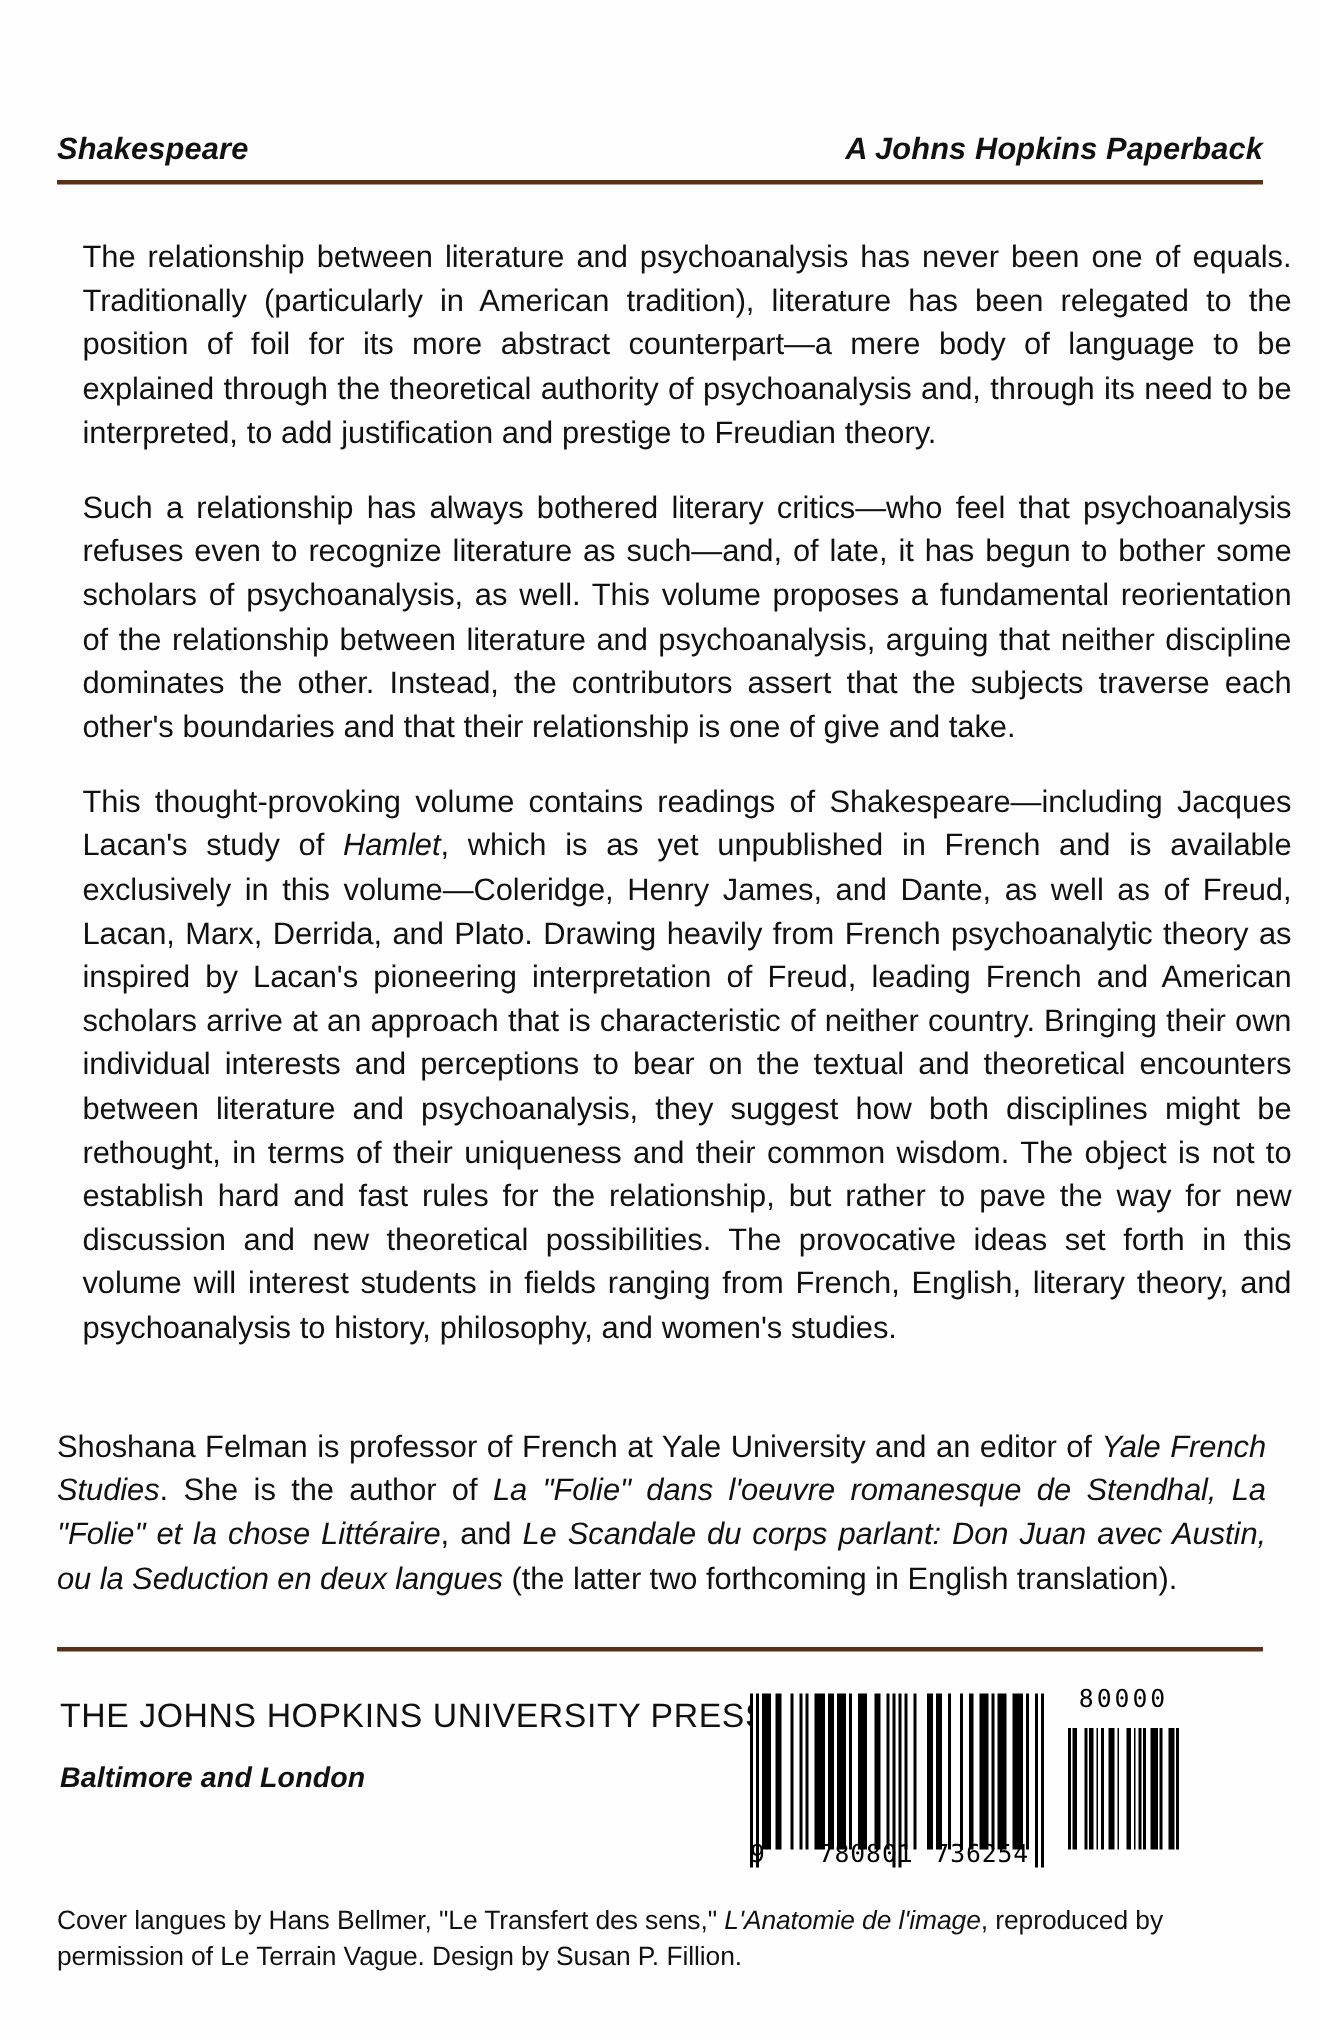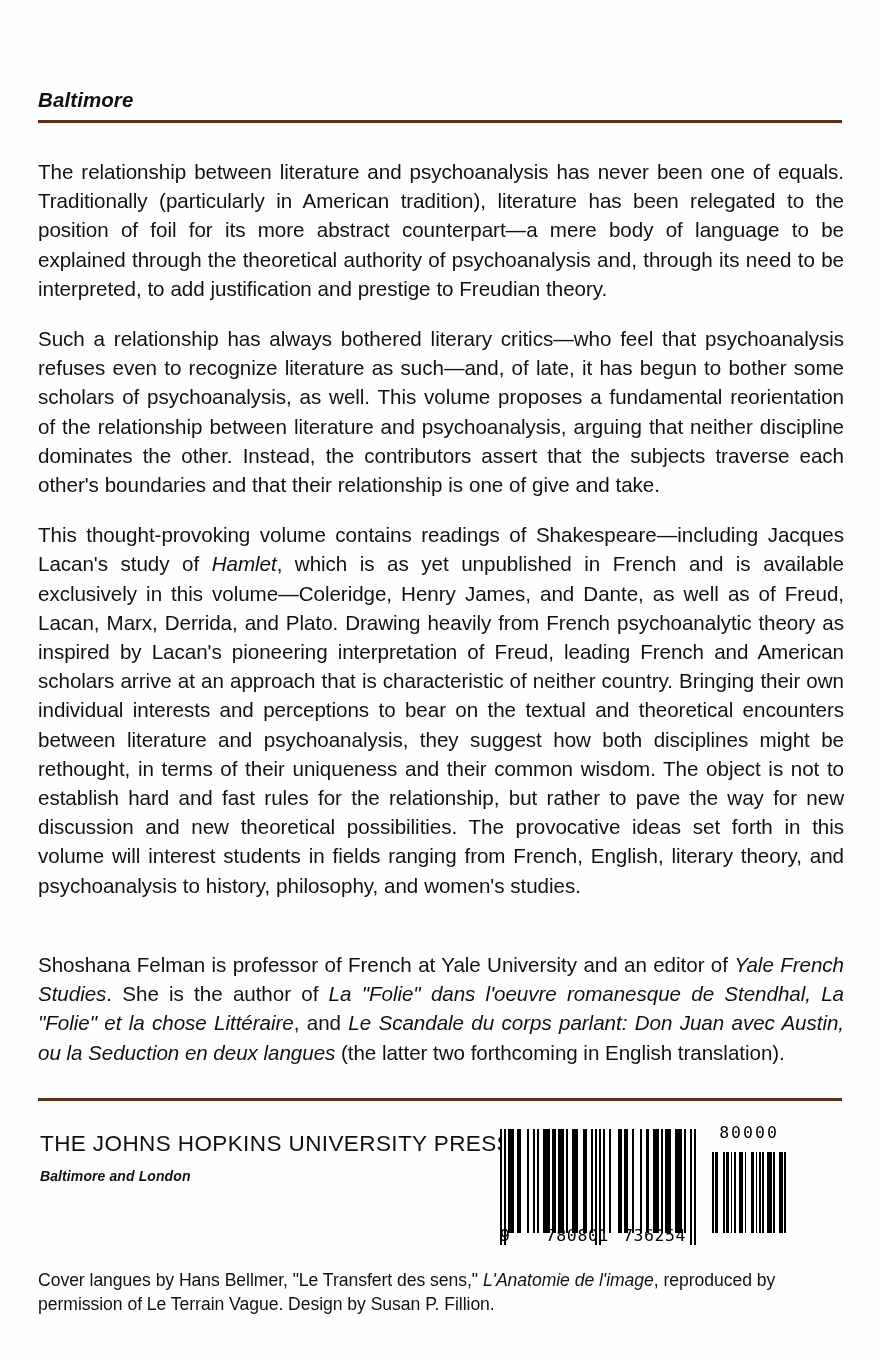--- a/index.html
+++ b/index.html
@@ -45,21 +45,21 @@
     width: 804px;
     height: 3px;
     background: #5a3118;
   }
   .rule-top { top: 120px; }
   .rule-bottom { top: 1098px; }
 
   
   .body {
     position: absolute;
-    left: 38px;
+    left: 55px;
     top: 157px;
     width: 806px;
   }
   .body p {
     margin: 0 0 21px 0;
     font-size: 20.6px;
     line-height: 29.2px;
     text-align: justify;
     text-justify: inter-word;
     letter-spacing: -0.05px;
@@ -103,26 +103,26 @@
     top: 1130px;
   }
   .pub-name {
     font-size: 22.5px;
     font-weight: 400;
     letter-spacing: 0.4px;
     white-space: nowrap;
     line-height: 28px;
   }
   .pub-city {
-    font-size: 14px;
+    font-size: 19px;
     font-style: italic;
     font-weight: 700;
     letter-spacing: 0.1px;
     line-height: 28px;
-    margin-top: 4px;
+    margin-top: 14px;
   }
 
   
   .barcode-zone {
     position: absolute;
     left: 500px;
     top: 1114px;
     width: 320px;
     height: 135px;
   }
@@ -187,21 +187,22 @@
     letter-spacing: -0.05px;
   }
   .credit i { font-style: italic; }
 </style>
 </head>
 <body>
 
 <div class="page">
 
   <div class="header">
-    <div class="header-left">Baltimore</div>
+    <div class="header-left">Shakespeare</div>
+    <div class="header-right">A Johns Hopkins Paperback</div>
   </div>
   <div class="rule rule-top"></div>
 
   <div class="body">
     <p>The relationship between literature and psychoanalysis has never been one of equals. Traditionally (particularly in American tradition), literature has been relegated to the position of foil for its more abstract counterpart—a mere body of language to be explained through the theoretical authority of psychoanalysis and, through its need to be interpreted, to add justification and prestige to Freudian theory.</p>
     <p>Such a relationship has always bothered literary critics—who feel that psychoanalysis refuses even to recognize literature as such—and, of late, it has begun to bother some scholars of psychoanalysis, as well. This volume proposes a fundamental reorientation of the relationship between literature and psychoanalysis, arguing that neither discipline dominates the other. Instead, the contributors assert that the subjects traverse each other's boundaries and that their relationship is one of give and take.</p>
     <p><span>This thought-provoking volume contains readings of Shakespeare—including Jacques Lacan's study of </span><i>Hamlet</i><span>, which is as yet unpublished in French and is available exclusively in this volume—Coleridge, Henry James, and Dante, as well as of Freud, Lacan, Marx, Derrida, and Plato. Drawing heavily from French psychoanalytic theory as inspired by Lacan's pioneering interpretation of Freud, leading French and American scholars arrive at an approach that is characteristic of neither country. Bringing their own individual interests and perceptions to bear on the textual and theoretical encounters between literature and psychoanalysis, they suggest how both disciplines might be rethought, in terms of their uniqueness and their common wisdom. The object is not to establish hard and fast rules for the relationship, but rather to pave the way for new discussion and new theoretical possibilities. The provocative ideas set forth in this volume will interest students in fields ranging from French, English, literary theory, and psychoanalysis to history, philosophy, and women's studies.</span></p>
   </div>
 
   <div class="bio">

